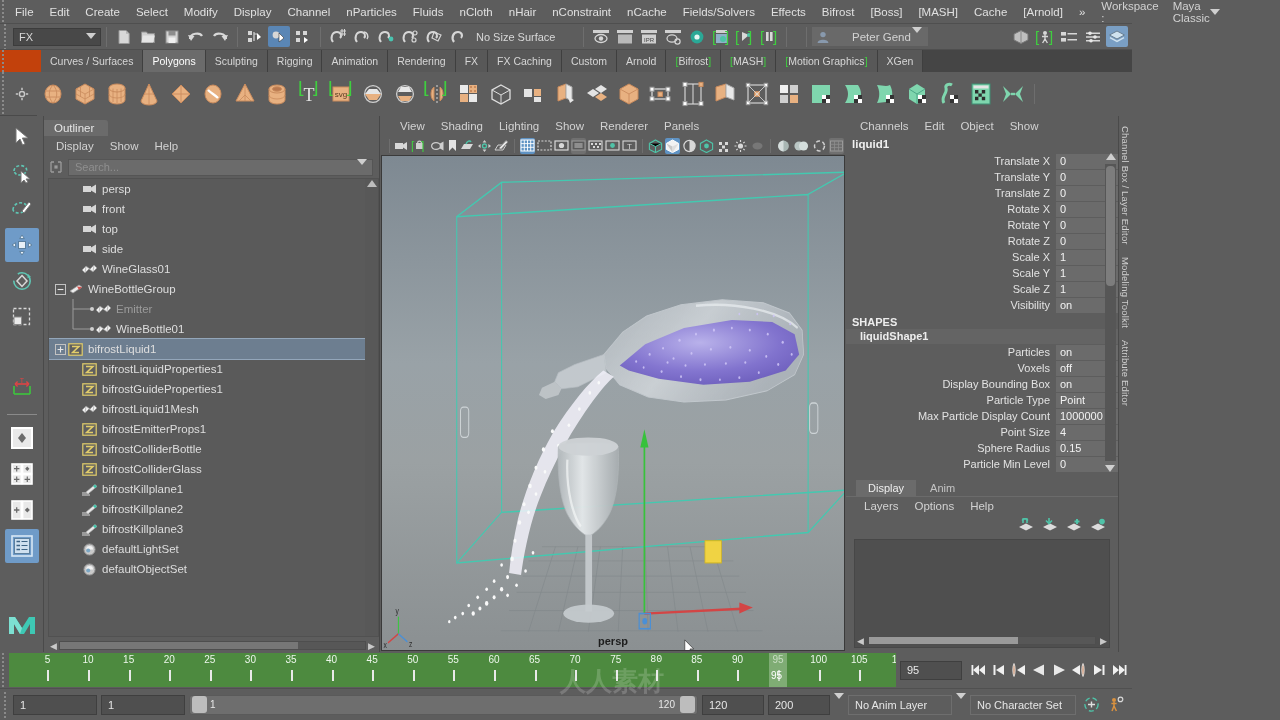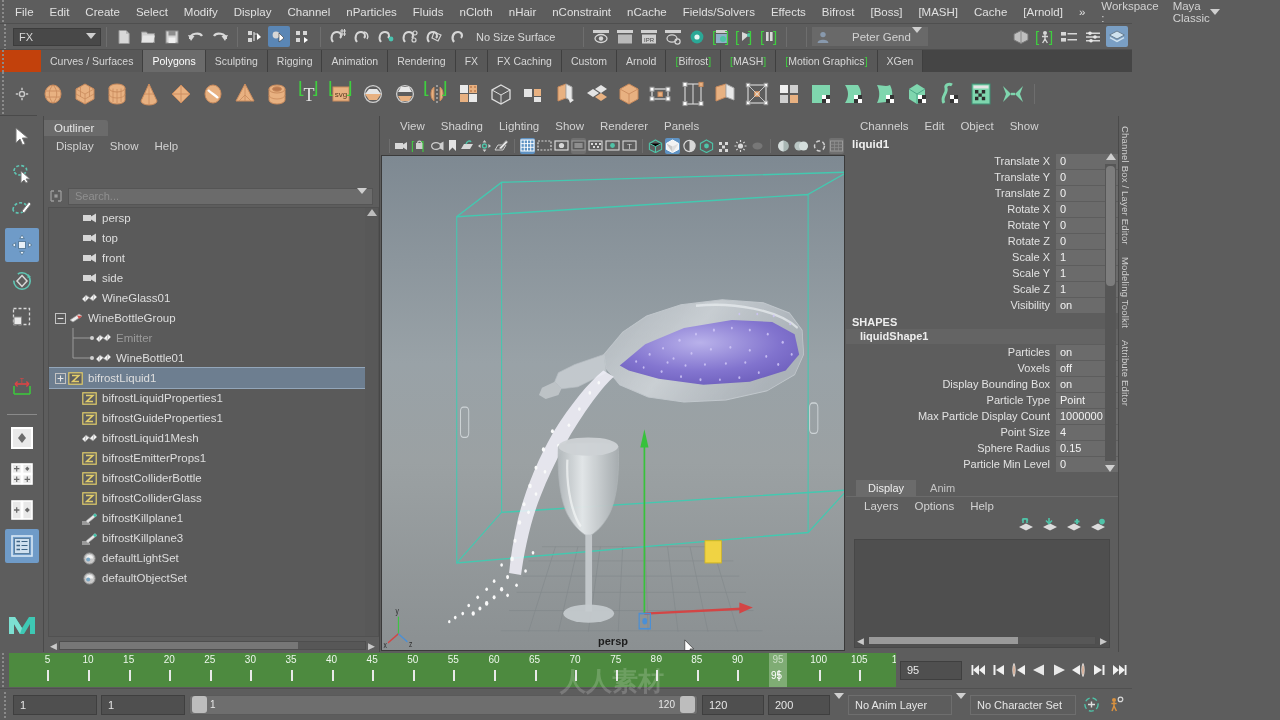--- a/index.html
+++ b/index.html
@@ -60,21 +60,21 @@
   .tdiv { width:30px; height:1px; background:#8a8a8a; margin:6px 0; }
 
   
   #outliner { width:336px; background:#5d5d5d; display:flex; flex-direction:column;
      border-right:1px solid #474747;}
   #outTitleRow { height:20px; display:flex; align-items:flex-end; }
   #outTitle { background:#6b6b6b; color:#e6e6e6; font-size:11.5px; padding:2px 14px 2px 10px;
       border-top-right-radius:3px; }
   #outMenu { height:20px; display:flex; align-items:center; background:#5d5d5d; padding-left:4px;}
   #outMenu span { padding:0 8px; font-size:11.5px; }
-  #outSearchRow { height:22px; display:flex; align-items:center; padding:0 6px 0 4px; gap:4px;margin-top:29px;}
+  #outSearchRow { height:22px; display:flex; align-items:center; padding:0 6px 0 4px; gap:4px;}
   #searchBox { flex:1; height:17px; background:#6b6b6b; border:1px solid #555;
      display:flex; align-items:center; padding-left:6px; color:#8f8f8f; font-size:11px;
      position:relative;}
   #outList { flex:1; background:#5a5a5a; margin:0 0 0 4px; overflow:hidden; position:relative;
      border:1px solid #515151;}
   .orow { height:20px; display:flex; align-items:center; font-size:11.5px; color:#dedede;
      padding-left:4px; white-space:nowrap;}
   .orow.sel { background:#6d7e90; outline:1px solid #93a6ba; }
   .oicon { width:17px; height:14px; margin-right:4px; flex:0 0 auto; display:flex;
      align-items:center; justify-content:center;}
@@ -836,32 +836,32 @@
             </div>
             <div class="orow">
               <span style="width: 14px; display: inline-flex; align-items: center; justify-content: center; flex: 0 0 14px;"></span>
               <span style="flex: 0 0 14px; height: 20px; display: inline-flex; align-items: center;"></span>
               <span class="oicon">
                 <svg width="16" height="12" viewBox="0 0 16 12">
                   <rect x="1" y="3" width="8" height="6" fill="#d6d6d6"></rect>
                   <path d="M9 4.4 L14 1.6 L14 10.4 L9 7.6 Z" fill="#d6d6d6"></path>
                 </svg>
               </span>
-              <span>top</span>
+              <span>front</span>
             </div>
             <div class="orow">
               <span style="width: 14px; display: inline-flex; align-items: center; justify-content: center; flex: 0 0 14px;"></span>
               <span style="flex: 0 0 14px; height: 20px; display: inline-flex; align-items: center;"></span>
               <span class="oicon">
                 <svg width="16" height="12" viewBox="0 0 16 12">
                   <rect x="1" y="3" width="8" height="6" fill="#d6d6d6"></rect>
                   <path d="M9 4.4 L14 1.6 L14 10.4 L9 7.6 Z" fill="#d6d6d6"></path>
                 </svg>
               </span>
-              <span>front</span>
+              <span>top</span>
             </div>
             <div class="orow">
               <span style="width: 14px; display: inline-flex; align-items: center; justify-content: center; flex: 0 0 14px;"></span>
               <span style="flex: 0 0 14px; height: 20px; display: inline-flex; align-items: center;"></span>
               <span class="oicon">
                 <svg width="16" height="12" viewBox="0 0 16 12">
                   <rect x="1" y="3" width="8" height="6" fill="#d6d6d6"></rect>
                   <path d="M9 4.4 L14 1.6 L14 10.4 L9 7.6 Z" fill="#d6d6d6"></path>
                 </svg>
               </span>
@@ -1012,20 +1012,32 @@
               <span style="width: 14px; display: inline-flex; align-items: center; justify-content: center; flex: 0 0 14px;"></span>
               <span style="flex: 0 0 14px; height: 20px; display: inline-flex; align-items: center;"></span>
               <span class="oicon">
                 <svg width="17" height="13" viewBox="0 0 17 13">
                   <path d="M5 9 L14 1.5 L16 3.4 L7 11 Z" fill="#e8e8e8" stroke="#9a9a9a" stroke-width="0.6"></path>
                   <path d="M13 2.4 L15 4.3" stroke="#3fc4aa" stroke-width="2.6"></path>
                   <path d="M1 10 L8 10 M1 12 L9 12" stroke="#dadada" stroke-width="1.2"></path>
                 </svg>
               </span>
               <span>bifrostKillplane1</span>
+            </div>
+            <div class="orow">
+              <span style="width: 14px; display: inline-flex; align-items: center; justify-content: center; flex: 0 0 14px;"></span>
+              <span style="flex: 0 0 14px; height: 20px; display: inline-flex; align-items: center;"></span>
+              <span class="oicon">
+                <svg width="17" height="13" viewBox="0 0 17 13">
+                  <path d="M5 9 L14 1.5 L16 3.4 L7 11 Z" fill="#e8e8e8" stroke="#9a9a9a" stroke-width="0.6"></path>
+                  <path d="M13 2.4 L15 4.3" stroke="#3fc4aa" stroke-width="2.6"></path>
+                  <path d="M1 10 L8 10 M1 12 L9 12" stroke="#dadada" stroke-width="1.2"></path>
+                </svg>
+              </span>
+              <span>bifrostKillplane2</span>
             </div>
             <div class="orow">
               <span style="width: 14px; display: inline-flex; align-items: center; justify-content: center; flex: 0 0 14px;"></span>
               <span style="flex: 0 0 14px; height: 20px; display: inline-flex; align-items: center;"></span>
               <span class="oicon">
                 <svg width="17" height="13" viewBox="0 0 17 13">
                   <path d="M5 9 L14 1.5 L16 3.4 L7 11 Z" fill="#e8e8e8" stroke="#9a9a9a" stroke-width="0.6"></path>
                   <path d="M13 2.4 L15 4.3" stroke="#3fc4aa" stroke-width="2.6"></path>
                   <path d="M1 10 L8 10 M1 12 L9 12" stroke="#dadada" stroke-width="1.2"></path>
                 </svg>

